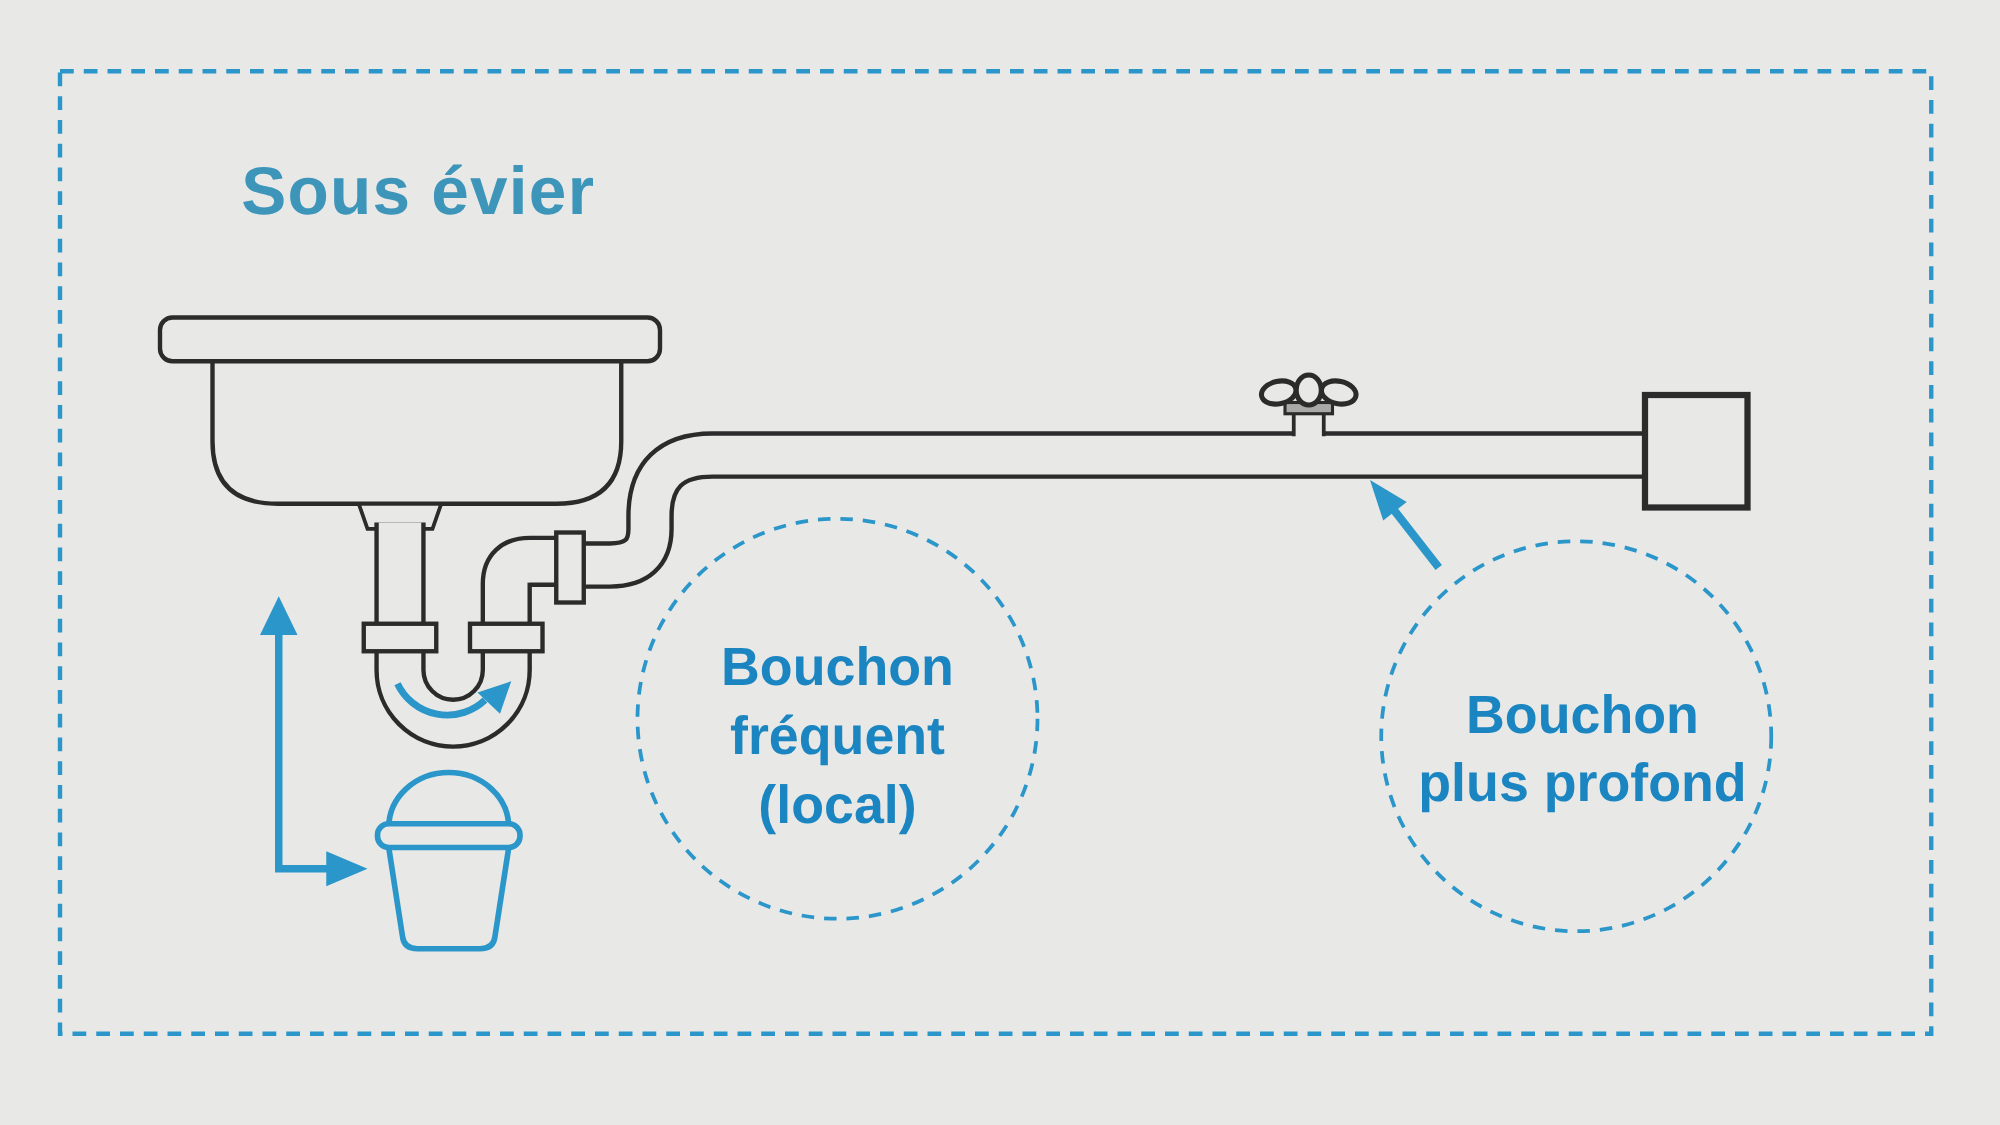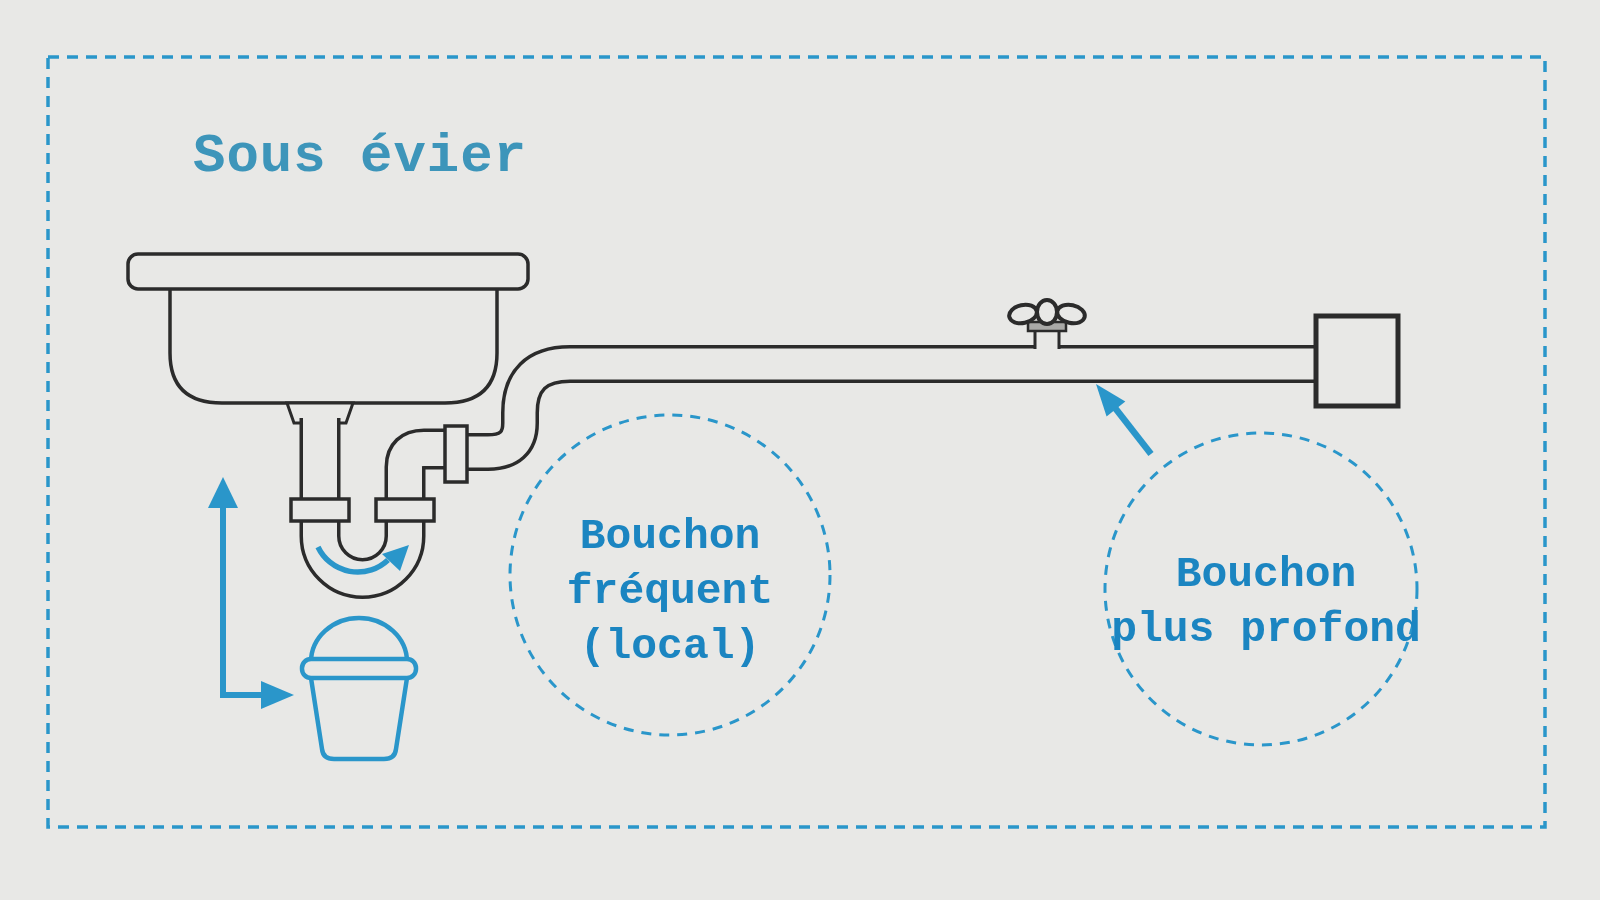--- a/index.html
+++ b/index.html
@@ -1,21 +1,21 @@
 <!DOCTYPE html>
 <html><head>
 <meta charset="utf-8">
 <style>
   html,body{margin:0;padding:0;}
   body{
     width:1600px;height:900px;overflow:hidden;
     background:#e8e8e6;
     font-family:"Liberation Sans", sans-serif;
   }
-  #stage{position:relative;width:1600px;height:719px;font-family:Liberation Mono, monospace;}
+  #stage{position:relative;width:1600px;height:719px;}
   svg{display:block;}
   .title-text{font-size:54px;font-weight:700;letter-spacing:1px;}
   .clog-label{font-size:43px;font-weight:700;text-anchor:middle;}
 </style>
 </head>
 <body>
 
 <div id="stage">
 <svg width="1600" height="900" viewBox="0 0 1600 900">
 

